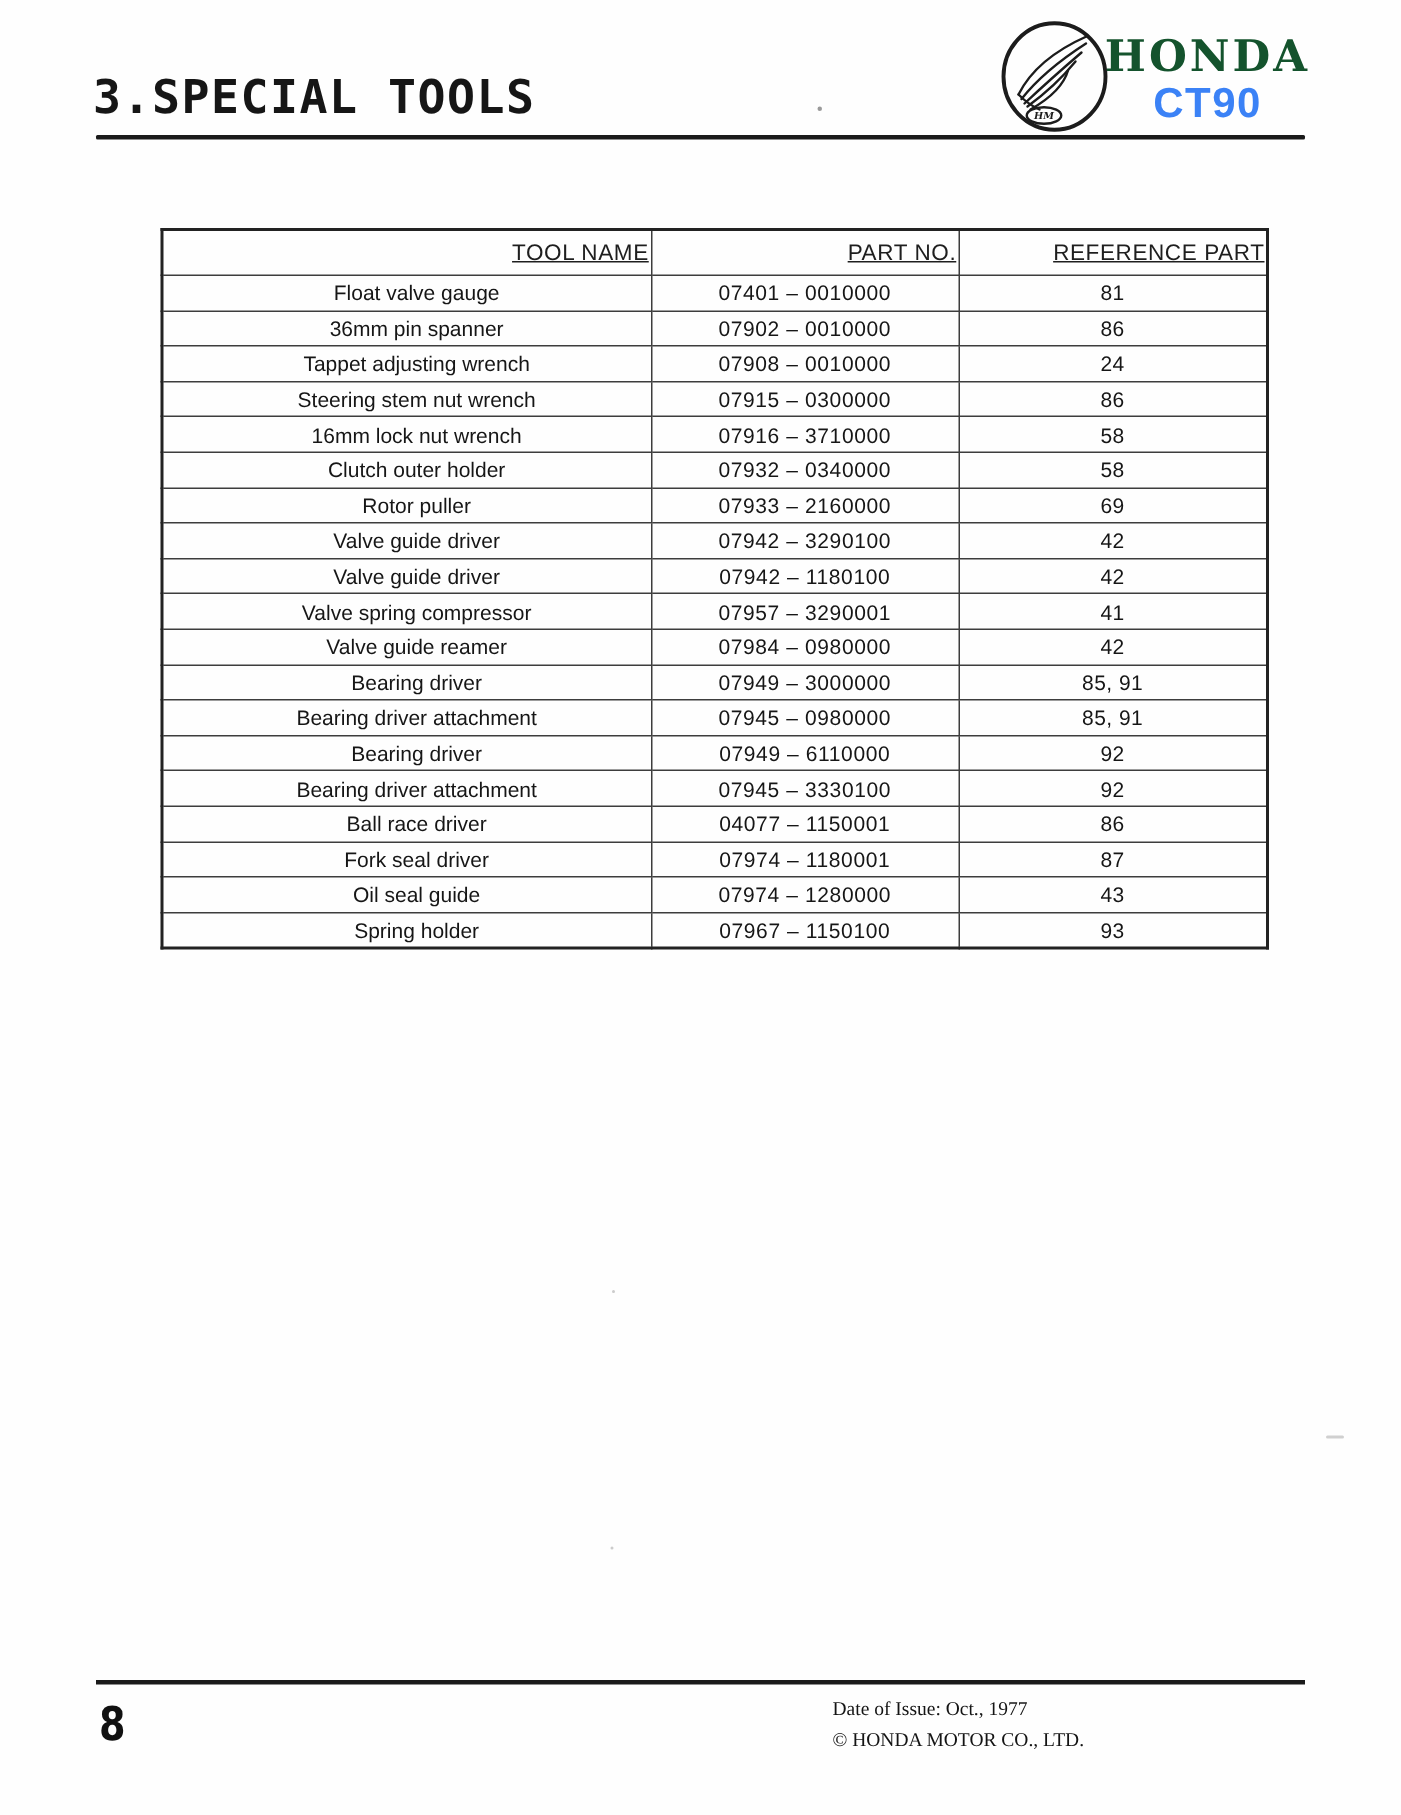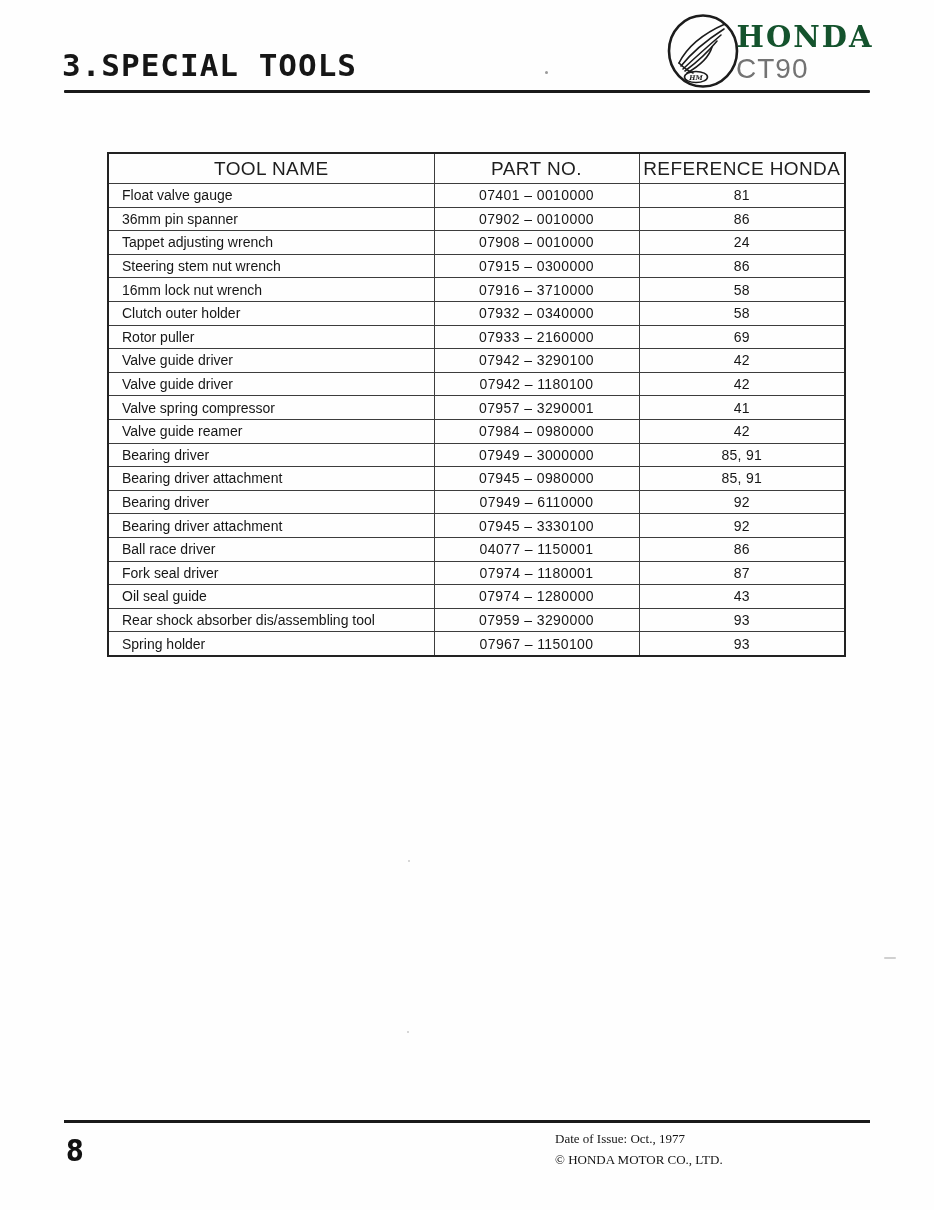--- a/index.html
+++ b/index.html
@@ -22,45 +22,45 @@
   }
   .logo-block{position:absolute;left:654px;top:11px;width:220px;height:78px;}
   .wing-circle{position:absolute;left:12px;top:2px;}
   .brand-name{
     position:absolute;left:82px;top:9px;width:138px;
     font-family:"DejaVu Serif", serif;font-weight:bold;
     font-size:29px;letter-spacing:2px;color:#14532d;text-align:center;
   }
   .brand-model{
     position:absolute;left:82px;top:42px;width:138px;
-    font-family:"Liberation Sans", sans-serif;font-weight:normal;
-    font-size:28px;letter-spacing:1px;color:#737373;text-align:left;
+    font-family:"Liberation Sans", sans-serif;font-weight:bold;
+    font-size:28px;letter-spacing:1px;color:#3b82f6;text-align:center;
   }
   .rule-top{
     position:absolute;left:64px;top:90px;width:806px;height:3px;
     background:#1a1a1a;border-radius:1px;
   }
 
   
   .tool-table{
     position:absolute;left:107px;top:152px;width:737px;
     border-collapse:collapse;table-layout:fixed;
     font-family:"Liberation Sans", sans-serif;
   }
   .tool-table th,.tool-table td{
     border:1px solid #3d3d3d;
     overflow:hidden;white-space:nowrap;
   }
   .tool-table{border:2px solid #222;}
   .tool-table th{
-    height:27px;font-size:19px;font-weight:normal;
-    letter-spacing:.4px;color:#1e1e1e;text-align:center;
+    height:27px;font-size:15px;font-weight:normal;
+    letter-spacing:.4px;color:#1e1e1e;text-align:right;text-decoration:underline;
   }
   .tool-table td{height:22.6px;font-size:14px;color:#161616;padding:0;}
-  .tool-table td.c0{text-align:left;padding-left:13px;}
+  .tool-table td.c0{text-align:center;padding-left:13px;}
   .tool-table td.c1{text-align:center;letter-spacing:.4px;}
   .tool-table td.c2{text-align:center;letter-spacing:.3px;}
   col.w0{width:326px;} col.w1{width:205px;} col.w2{width:206px;}
 
   
   .rule-bottom{
     position:absolute;left:64px;top:1120px;width:806px;height:2.5px;
     background:#1a1a1a;
   }
   .page-number{
@@ -116,21 +116,21 @@
   <table class="tool-table">
     <colgroup>
         <col class="w0">
         <col class="w1">
         <col class="w2">
       </colgroup>
     <thead>
       <tr>
         <th>TOOL NAME</th>
         <th>PART NO.</th>
-        <th>REFERENCE HONDA</th>
+        <th>REFERENCE PART</th>
       </tr>
     </thead>
     <tbody>
         <tr>
           <td class="c0">Float valve gauge</td>
           <td class="c1">07401 – 0010000</td>
           <td class="c2">81</td>
         </tr>
         <tr>
           <td class="c0">36mm pin spanner</td>
@@ -209,25 +209,20 @@
         </tr>
         <tr>
           <td class="c0">Fork seal driver</td>
           <td class="c1">07974 – 1180001</td>
           <td class="c2">87</td>
         </tr>
         <tr>
           <td class="c0">Oil seal guide</td>
           <td class="c1">07974 – 1280000</td>
           <td class="c2">43</td>
-        </tr>
-        <tr>
-          <td class="c0">Rear shock absorber dis/assembling tool</td>
-          <td class="c1">07959 – 3290000</td>
-          <td class="c2">93</td>
         </tr>
         <tr>
           <td class="c0">Spring holder</td>
           <td class="c1">07967 – 1150100</td>
           <td class="c2">93</td>
         </tr>
       </tbody>
   </table>
 
   <div class="rule-bottom"></div>

